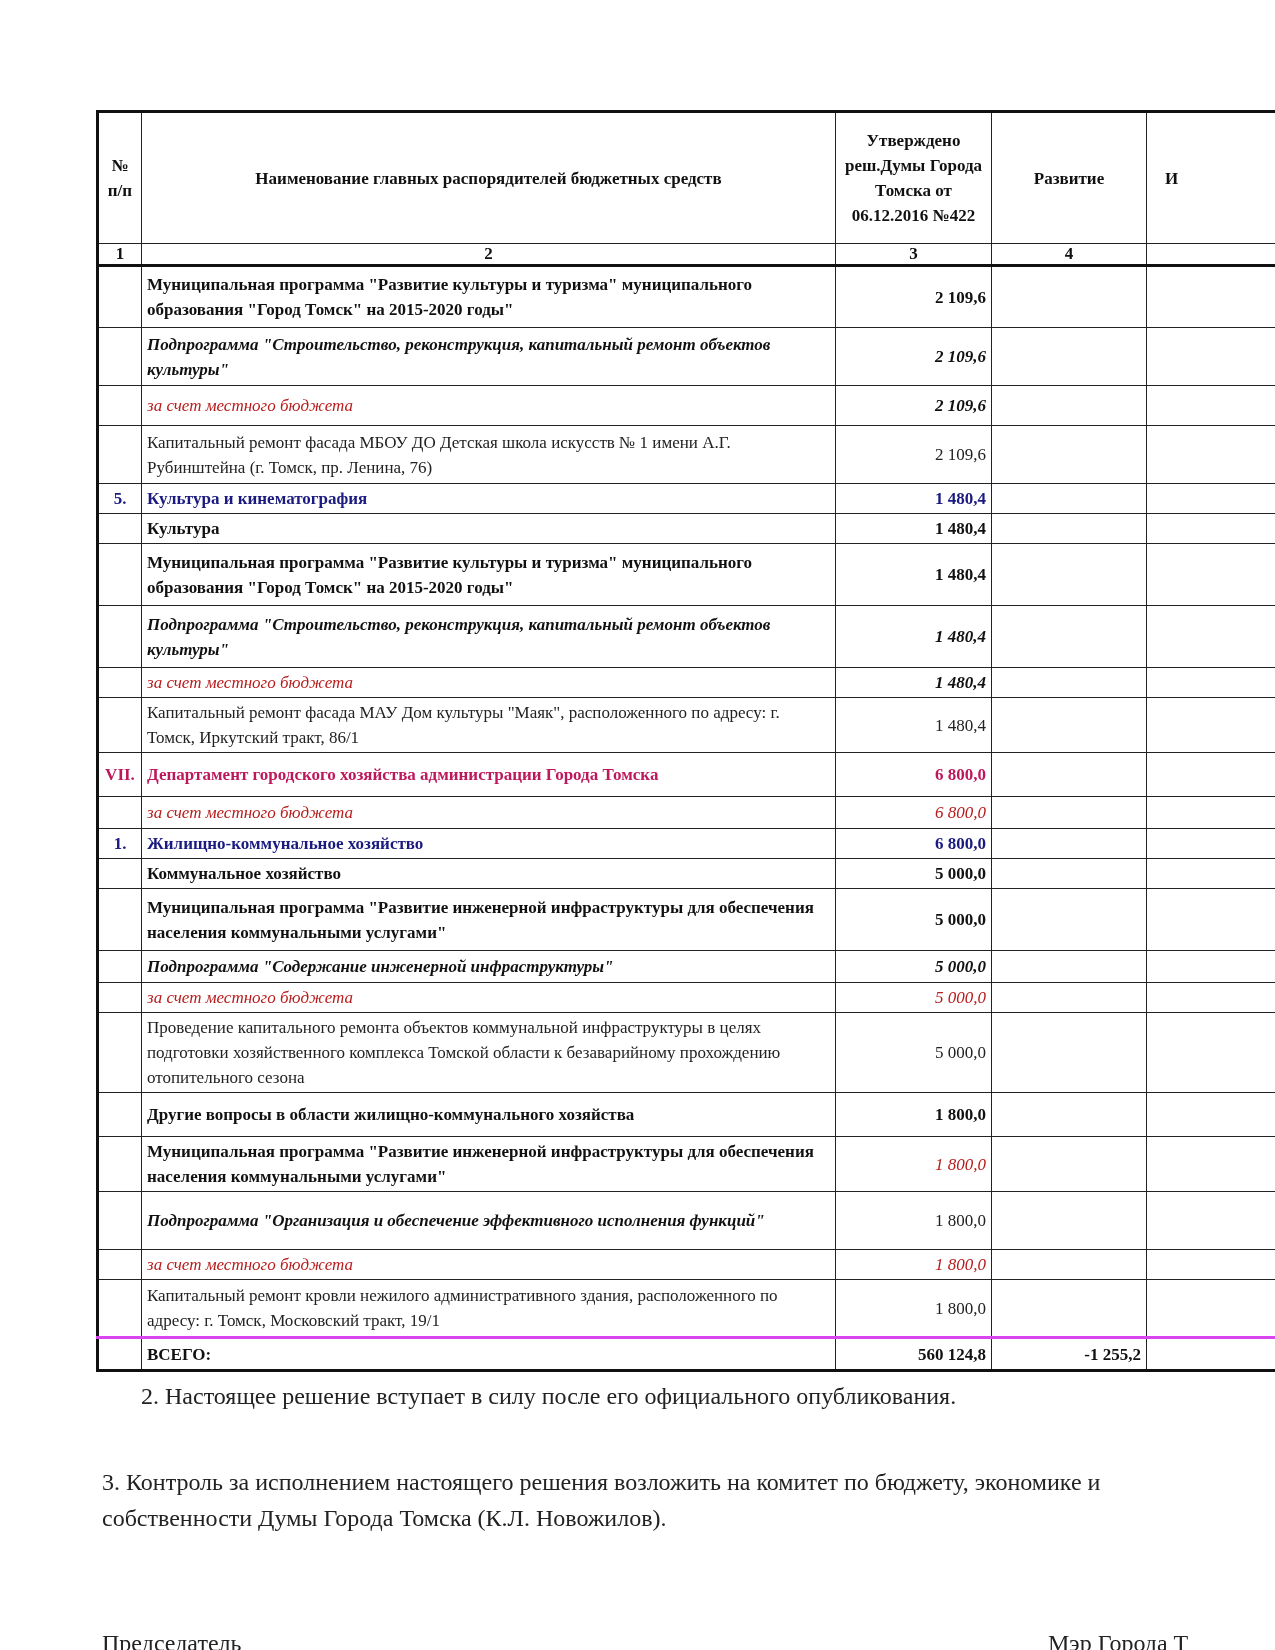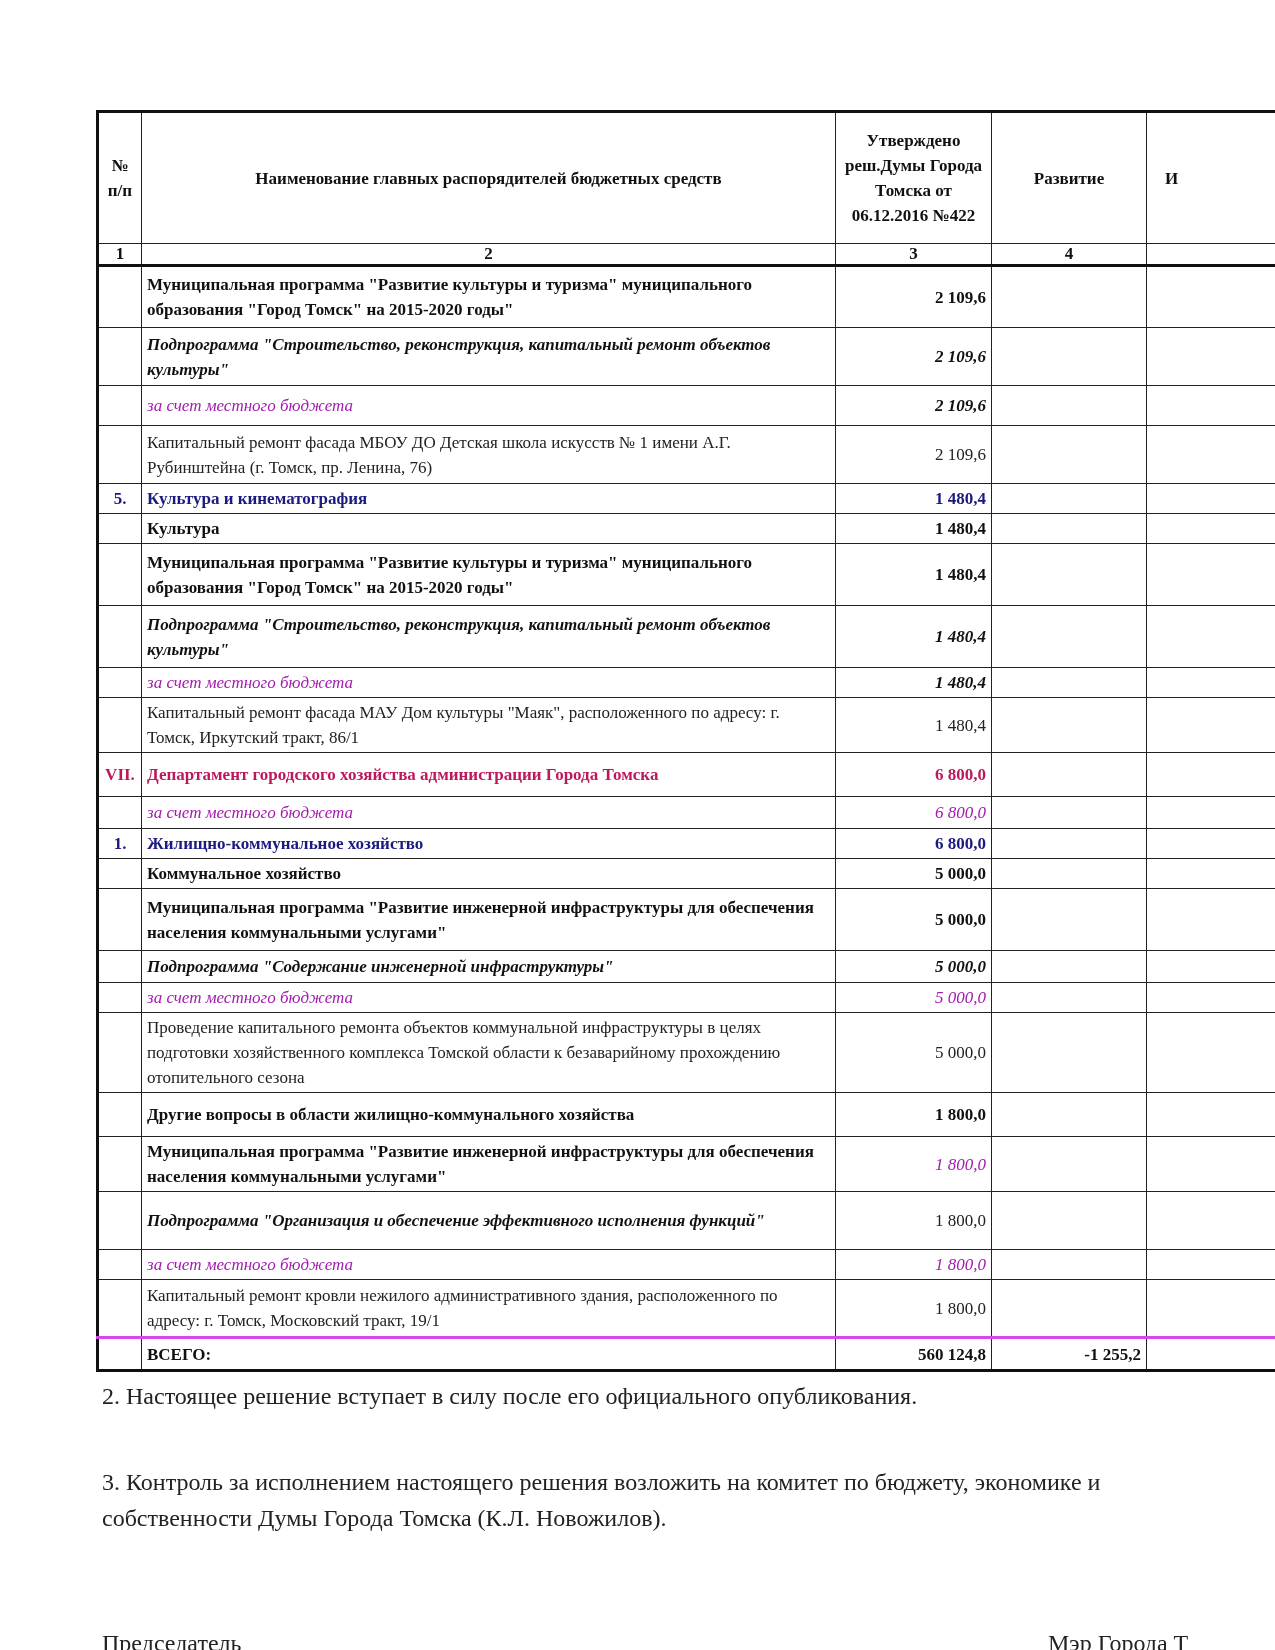--- a/index.html
+++ b/index.html
@@ -13,21 +13,21 @@
   col.c1 { width: 44px; } col.c2 { width: 694px; } col.c3 { width: 156px; }
   col.c4 { width: 155px; } col.c5 { width: 191px; }
   th { font-weight: bold; text-align: center; font-size: 16px; line-height: 24px; }
   tr.hdr th { height: 126px; }
   tr.nums td { text-align: center; font-weight: bold; height: 20px; line-height: 20px;
                border-bottom: 3px solid #111; padding: 0 4px; }
   td.num { text-align: center; font-weight: bold; }
   td.val { text-align: right; padding-right: 5px; }
   .b { font-weight: bold; }
   .bi { font-weight: bold; font-style: italic; }
-  .i { font-style: italic; font-weight: normal; color: #a21caf; }
+  .i { font-style: italic; font-weight: normal; color: #b91c1c; }
   .n { font-weight: normal; color: #222; }
   .blue { color: #1a1a80; font-weight: bold; }
   .red { color: #be185d; font-weight: bold; }
   td.top { vertical-align: top; }
   tr.total td { border-top: 3px solid #d946ef; font-weight: bold; height: 26px; }
   .para { position: absolute; left: 102px; font-size: 24px; line-height: 36px; color: #222;
           font-family: "Liberation Serif", serif; }
   .sig { position: absolute; top: 1630px; font-size: 24px; color: #222; }
 </style>
 </head>
@@ -225,18 +225,18 @@
       <tr class="total">
         <td></td>
         <td>ВСЕГО:</td>
         <td class="val">560 124,8</td>
         <td class="val">-1 255,2</td>
         <td></td>
       </tr>
     </tfoot>
   </table>
 
-  <div class="para" style="top:1378px;">2. Настоящее решение вступает в силу после его официального опубликования.</div>
+  <div class="para" style="top:1378px;margin-left:39px;">2. Настоящее решение вступает в силу после его официального опубликования.</div>
   <div class="para" style="top:1424px; width:1100px;margin-top:40px;">3. Контроль за исполнением настоящего решения возложить на комитет по бюджету, экономике и собственности Думы Города Томска (К.Л. Новожилов).</div>
 
   <div class="sig" style="left:102px;">Председатель</div>
   <div class="sig" style="left:1048px;">Мэр Города Т</div>
 </div>
 
 </body></html>

